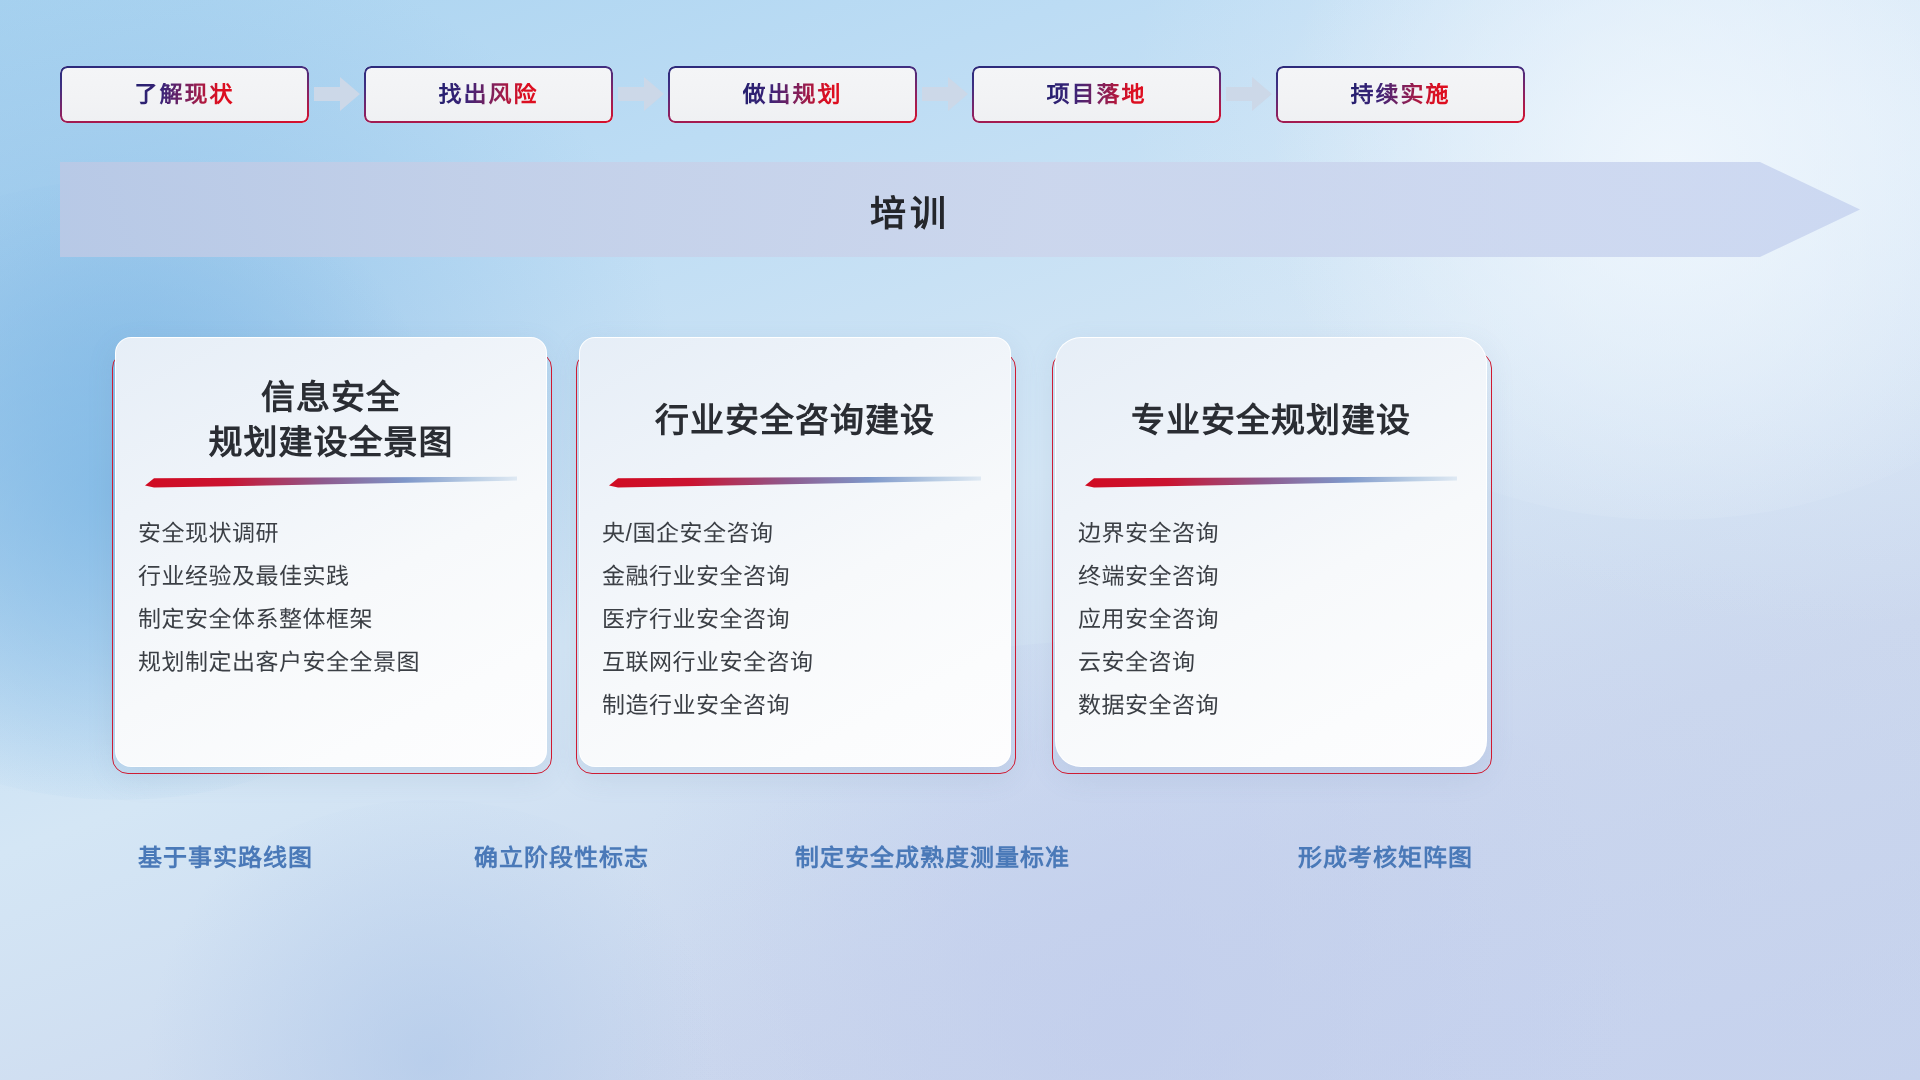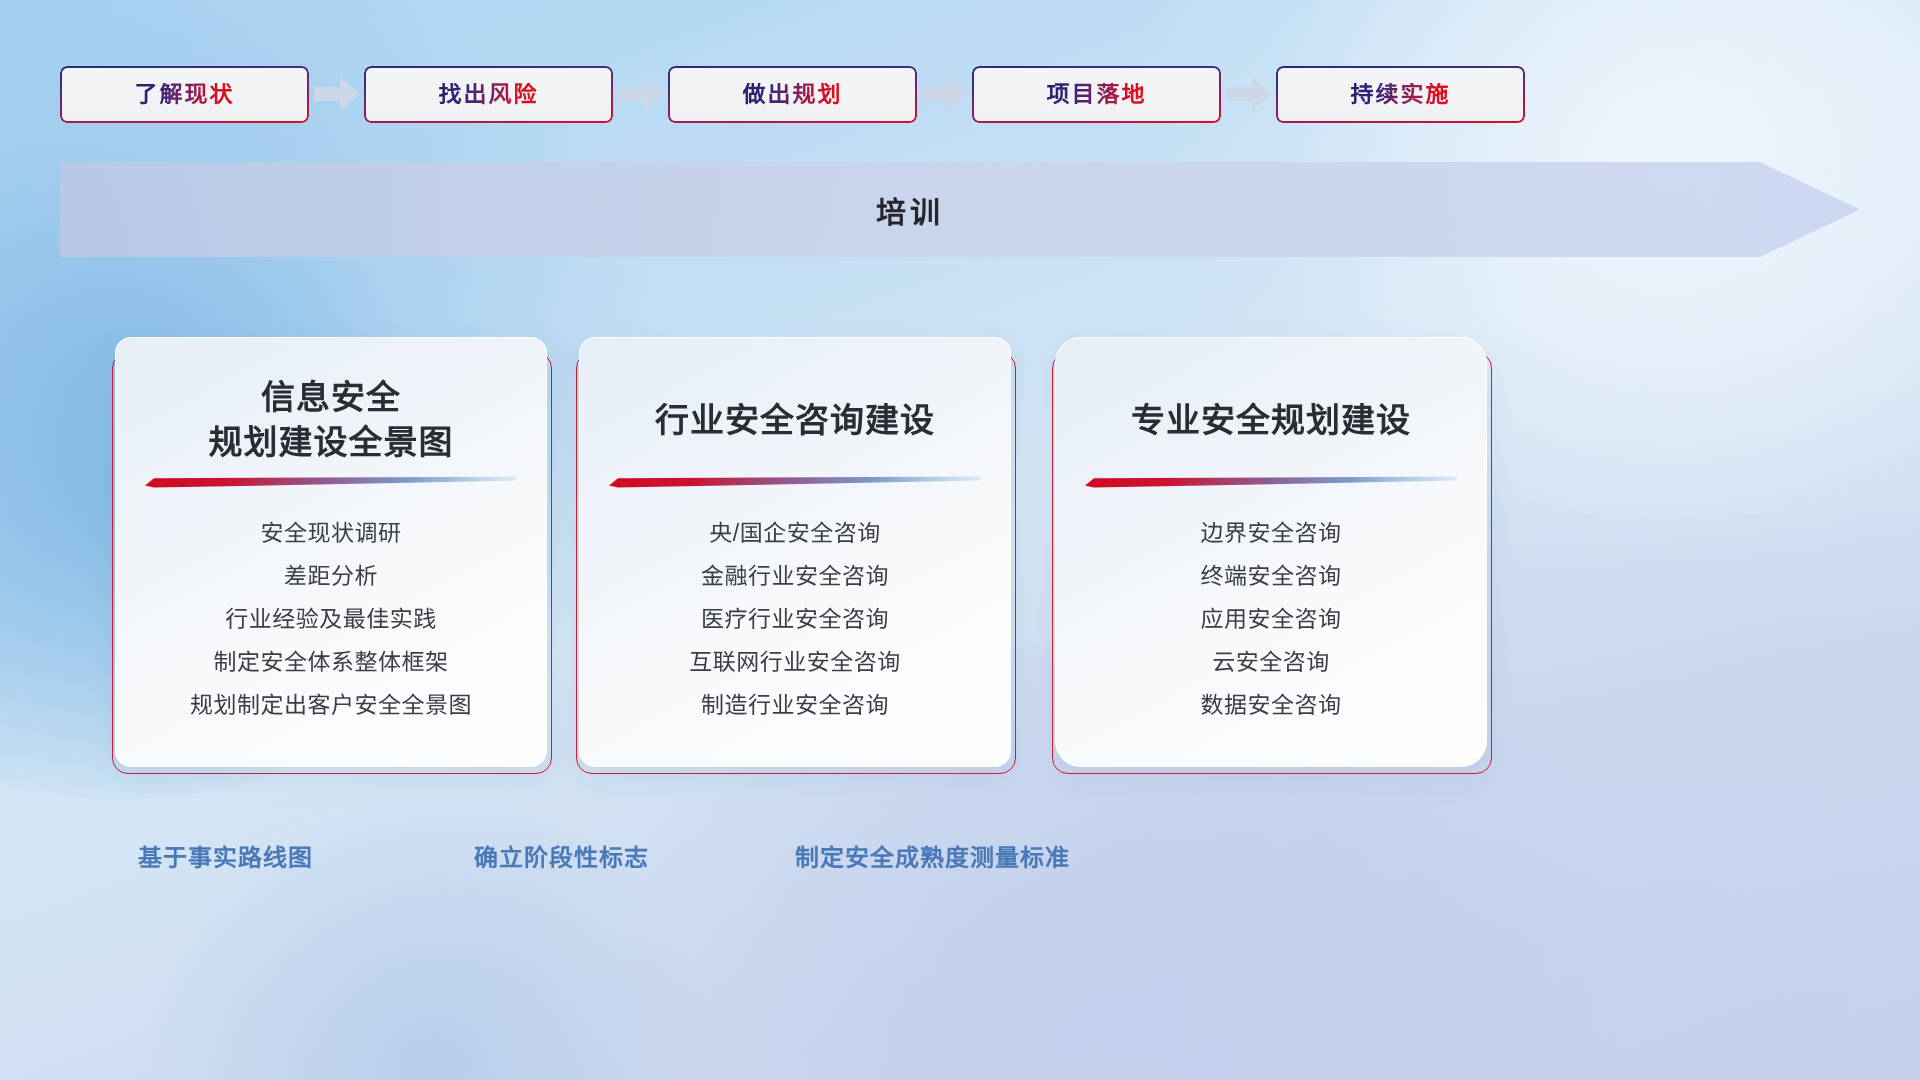--- a/index.html
+++ b/index.html
@@ -102,21 +102,21 @@
   }
   #band .band-svg { position: absolute; inset: 0; width: 100%; height: 100%; }
   #band-title {
     position: absolute;
     inset: 0;
     display: flex;
     align-items: center;
     justify-content: center;
     padding-right: 140px;
     box-sizing: border-box;
-    font-size: 30px;
+    font-size: 36px;
     font-weight: 700;
     color: #24262b;
     letter-spacing: 4px;
     padding-left: 40px;
   }
 
   
   #cards {
     position: absolute;
     left: 0;
@@ -186,21 +186,21 @@
     margin-top: 8px;
     margin-bottom: 24px;
   }
   .card-rule svg { display: block; width: 100%; height: 100%; }
 
   .card-list {
     list-style: none;
     margin: 0;
     padding: 0;
     width: 100%;
-    text-align: center;
+    text-align: left;
   }
   .card-list li {
     font-size: 23px;
     color: #3b3f45;
     line-height: 1;
     padding: 10px 0;
     letter-spacing: 0.5px;
   }
 
   
@@ -315,21 +315,20 @@
                 <stop offset="70%" stop-color="#7e97c9"></stop>
                 <stop offset="88%" stop-color="#b9cde4"></stop>
                 <stop offset="100%" stop-color="#dfe9f3"></stop>
               </linearGradient>
             </defs>
             <path d="M0 9.5 L9 2.2 L372 0.6 L372 4.6 L9 11.6 Z" fill="url(#ruleGrad1)"></path>
           </svg>
         </div>
         <ul class="card-list">
           <li>安全现状调研</li>
-          <li>差距分析</li>
           <li>行业经验及最佳实践</li>
           <li>制定安全体系整体框架</li>
           <li>规划制定出客户安全全景图</li>
         </ul>
       </div>
     </div>
 
     <div class="card card-2">
       <div class="card-inner">
         <div class="card-title">
@@ -390,15 +389,16 @@
           <li>数据安全咨询</li>
         </ul>
       </div>
     </div>
   </div>
 
   <div id="captions">
     <div class="caption cap-0">基于事实路线图</div>
     <div class="caption cap-1">确立阶段性标志</div>
     <div class="caption cap-2">制定安全成熟度测量标准</div>
+    <div class="caption cap-3">形成考核矩阵图</div>
   </div>
 
 </div>
 
 </body></html>

